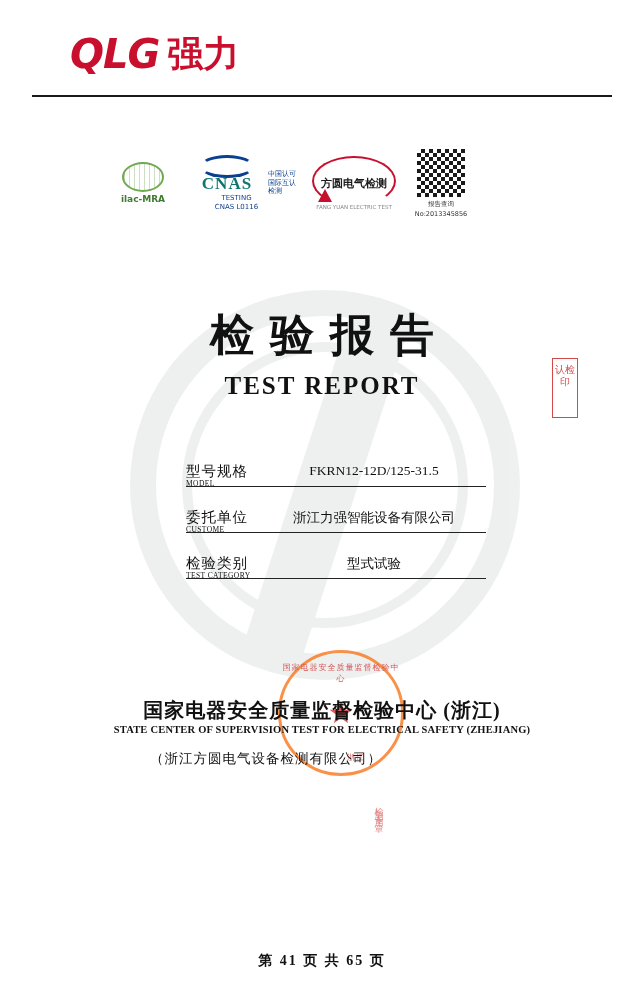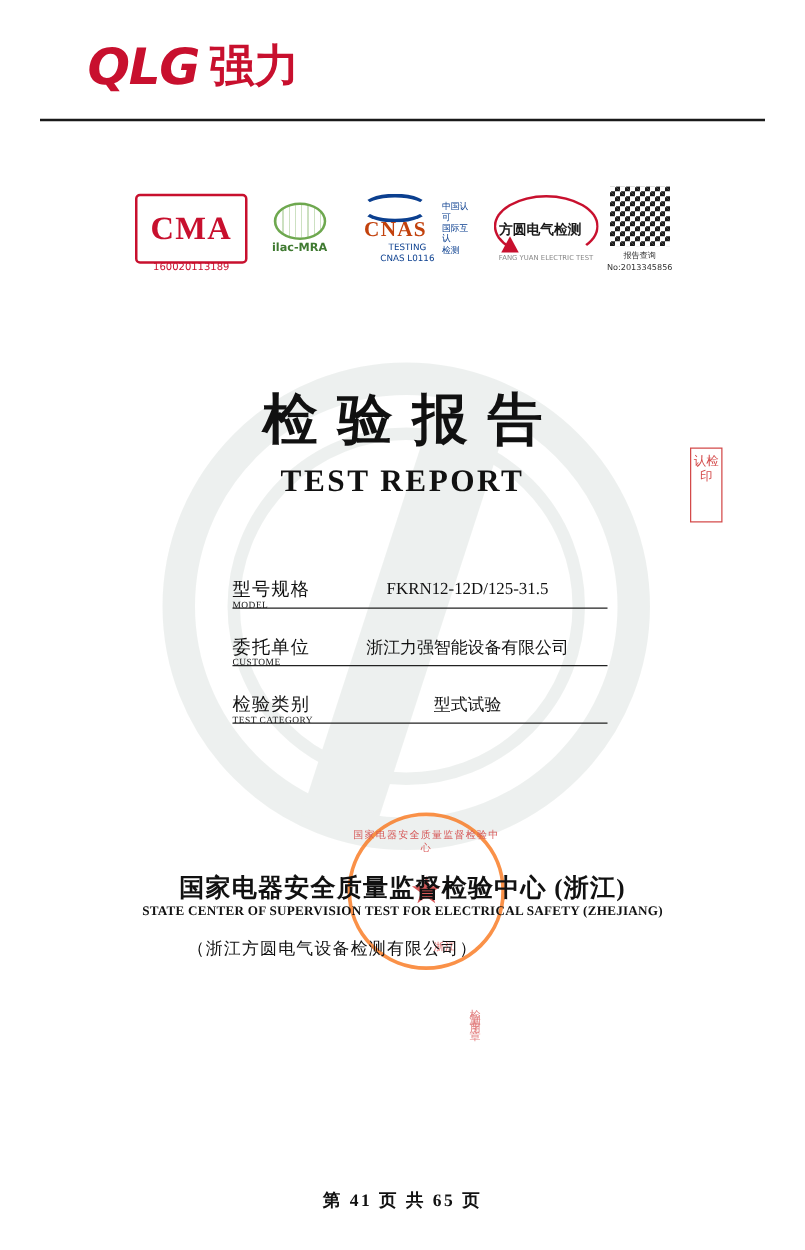--- a/index.html
+++ b/index.html
@@ -118,21 +118,21 @@
     border-radius: 50%;
     border: 3px solid #0b3f8f;
     border-left-color: transparent;
     border-right-color: transparent;
     box-sizing: border-box;
   }
   .cnas-text {
     font-family: "Liberation Serif", serif;
     font-weight: bold;
     font-size: 17px;
-    color: #c2410c;
+    color: #0f766e;
     letter-spacing: 1px;
     margin-top: -4px;
     text-align: right;
   }
   .cnas-side {
     font-family: "DejaVu Sans", sans-serif;
     font-size: 7px;
     color: #0b3f8f;
     line-height: 1.25;
     text-align: left;
@@ -434,26 +434,20 @@
 <body>
 
 <div class="brand">
   <span class="brand-qlg">QLG</span>
   <span class="brand-cn">强力</span>
 </div>
 <div class="header-rule"></div>
 
 <div class="logos">
 
-  <div class="logo-box">
-    <div class="cma">
-      <span class="cma-text">CMA</span>
-    </div>
-    <div class="cma-num">160020113189</div>
-  </div>
 
   <div class="ilac">
     <div class="ilac-circle"></div>
     <div class="ilac-label">ilac-MRA</div>
   </div>
 
   <div class="cnas-wrap">
     <div class="cnas">
       <div class="cnas-mark"></div>
       <div class="cnas-text">CNAS</div>

